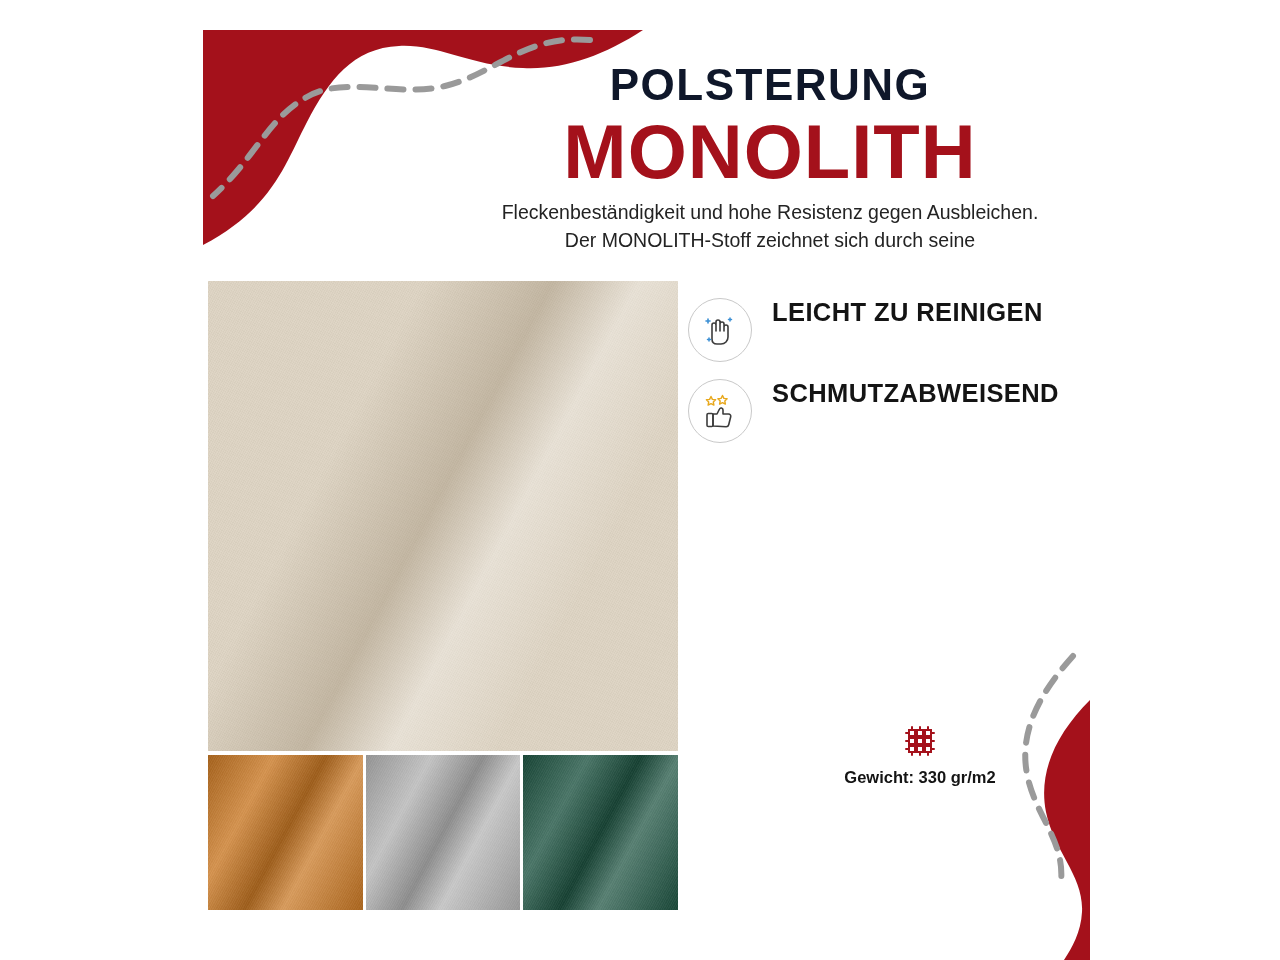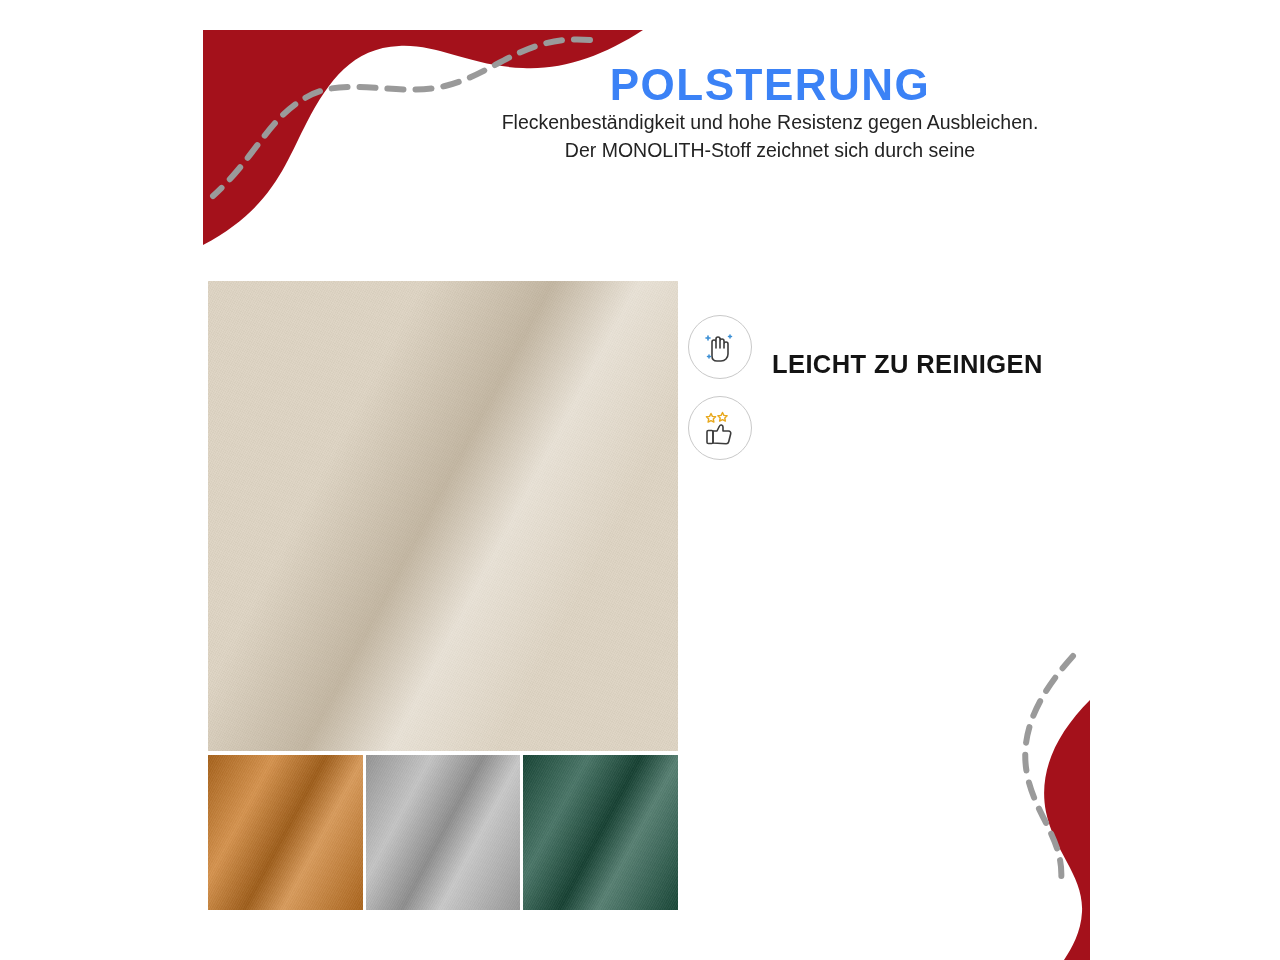--- a/index.html
+++ b/index.html
@@ -60,21 +60,21 @@
     position: absolute;
     left: 470px;
     top: 62px;
     width: 600px;
     text-align: center;
   }
   .title-top {
     font-size: 44px;
     font-weight: bold;
     letter-spacing: 1.5px;
-    color: #3b82f6;
+    color: #0f172a;
     line-height: 1.05;
     margin: 0;
   }
   .title-main {
     font-size: 76px;
     font-weight: bold;
     letter-spacing: 1px;
     color: #a4111b;
     line-height: 1.0;
     margin: 6px 0 8px 0;
@@ -150,21 +150,21 @@
 
   
   .features {
     position: absolute;
     left: 688px;
     top: 298px;
     width: 520px;
   }
   .feature {
     display: flex;
-    align-items: flex-end;
+    align-items: flex-start;
     height: 81px;
   }
   .feature-icon {
     width: 62px;
     height: 62px;
     border-radius: 50%;
     border: 1.5px solid #c9c9c9;
     display: flex;
     align-items: center;
     justify-content: center;
@@ -218,20 +218,21 @@
 
   <svg class="corner-bottom" viewBox="0 0 130 260">
     <path d="M130,0 C96,34 78,72 86,112 C94,152 124,176 122,212 C121,232 112,248 104,260 L130,260 Z" fill="#a4111b"></path>
   </svg>
   <svg class="dash-bottom" viewBox="0 0 130 250">
     <path d="M118,6 C84,44 64,82 72,124 C80,166 110,190 106,232" fill="none" stroke="#9a9a9a" stroke-width="6" stroke-dasharray="16 12" stroke-linecap="round"></path>
   </svg>
 
   <div class="header">
     <div class="title-top">POLSTERUNG</div>
+    <div class="title-main">MONOLITH</div>
     <div class="subtitle">Fleckenbeständigkeit und hohe Resistenz gegen Ausbleichen.</div>
     <div class="subtitle">Der MONOLITH-Stoff zeichnet sich durch seine</div>
   </div>
 
   <div class="main-swatch">
     <div class="fabric"></div>
     <div class="grain"></div>
     <div class="fold"></div>
   </div>
 
@@ -267,24 +268,39 @@
 
     <div class="feature">
       <div class="feature-icon">
         <svg width="36" height="36" viewBox="0 0 36 36">
           <path d="M9 3.5 l1.4 2.9 3.2 .4 -2.3 2.2 .6 3.1 -2.9 -1.5 -2.9 1.5 .6 -3.1 -2.3 -2.2 3.2 -.4 z" fill="none" stroke="#e8a81c" stroke-width="1.4" stroke-linejoin="round"></path>
           <path d="M20.5 2.5 l1.4 2.9 3.2 .4 -2.3 2.2 .6 3.1 -2.9 -1.5 -2.9 1.5 .6 -3.1 -2.3 -2.2 3.2 -.4 z" fill="none" stroke="#e8a81c" stroke-width="1.4" stroke-linejoin="round"></path>
           <path d="M11 33 l0 -12 4 0 2.5 -5 c.8 -1.7 3.5 -1.2 3.5 1 l0 4 5.5 0 c1.6 0 2.6 1.4 2.2 2.8 l-2 8 c-.3 1.2 -1.3 1.9 -2.5 1.9 z" fill="none" stroke="#3c3c3c" stroke-width="1.6" stroke-linejoin="round"></path>
           <rect x="5" y="20.5" width="6" height="13" rx="1.3" fill="none" stroke="#3c3c3c" stroke-width="1.6"></rect>
         </svg>
       </div>
+      <div class="feature-label">SCHMUTZABWEISEND</div>
     </div>
 
 
   </div>
 
   <div class="specs">
 
+    <div class="spec">
+      <div class="spec-icon">
+        <svg width="40" height="40" viewBox="0 0 40 40">
+          <g fill="none" stroke="#a4111b" stroke-width="2" stroke-linecap="round">
+            <path d="M9 9 h6 v6 h-6 z M17 9 h6 v6 h-6 z M25 9 h6 v6 h-6 z"></path>
+            <path d="M9 17 h6 v6 h-6 z M17 17 h6 v6 h-6 z M25 17 h6 v6 h-6 z"></path>
+            <path d="M9 25 h6 v6 h-6 z M17 25 h6 v6 h-6 z M25 25 h6 v6 h-6 z"></path>
+            <path d="M12 6 v3 M20 6 v3 M28 6 v3 M12 31 v3 M20 31 v3 M28 31 v3"></path>
+            <path d="M6 12 h3 M6 20 h3 M6 28 h3 M31 12 h3 M31 20 h3 M31 28 h3"></path>
+          </g>
+        </svg>
+      </div>
+      <div class="spec-text">Gewicht: 330 gr/m2</div>
+    </div>
 
 
   </div>
 
 </div>
 
 </body></html>

